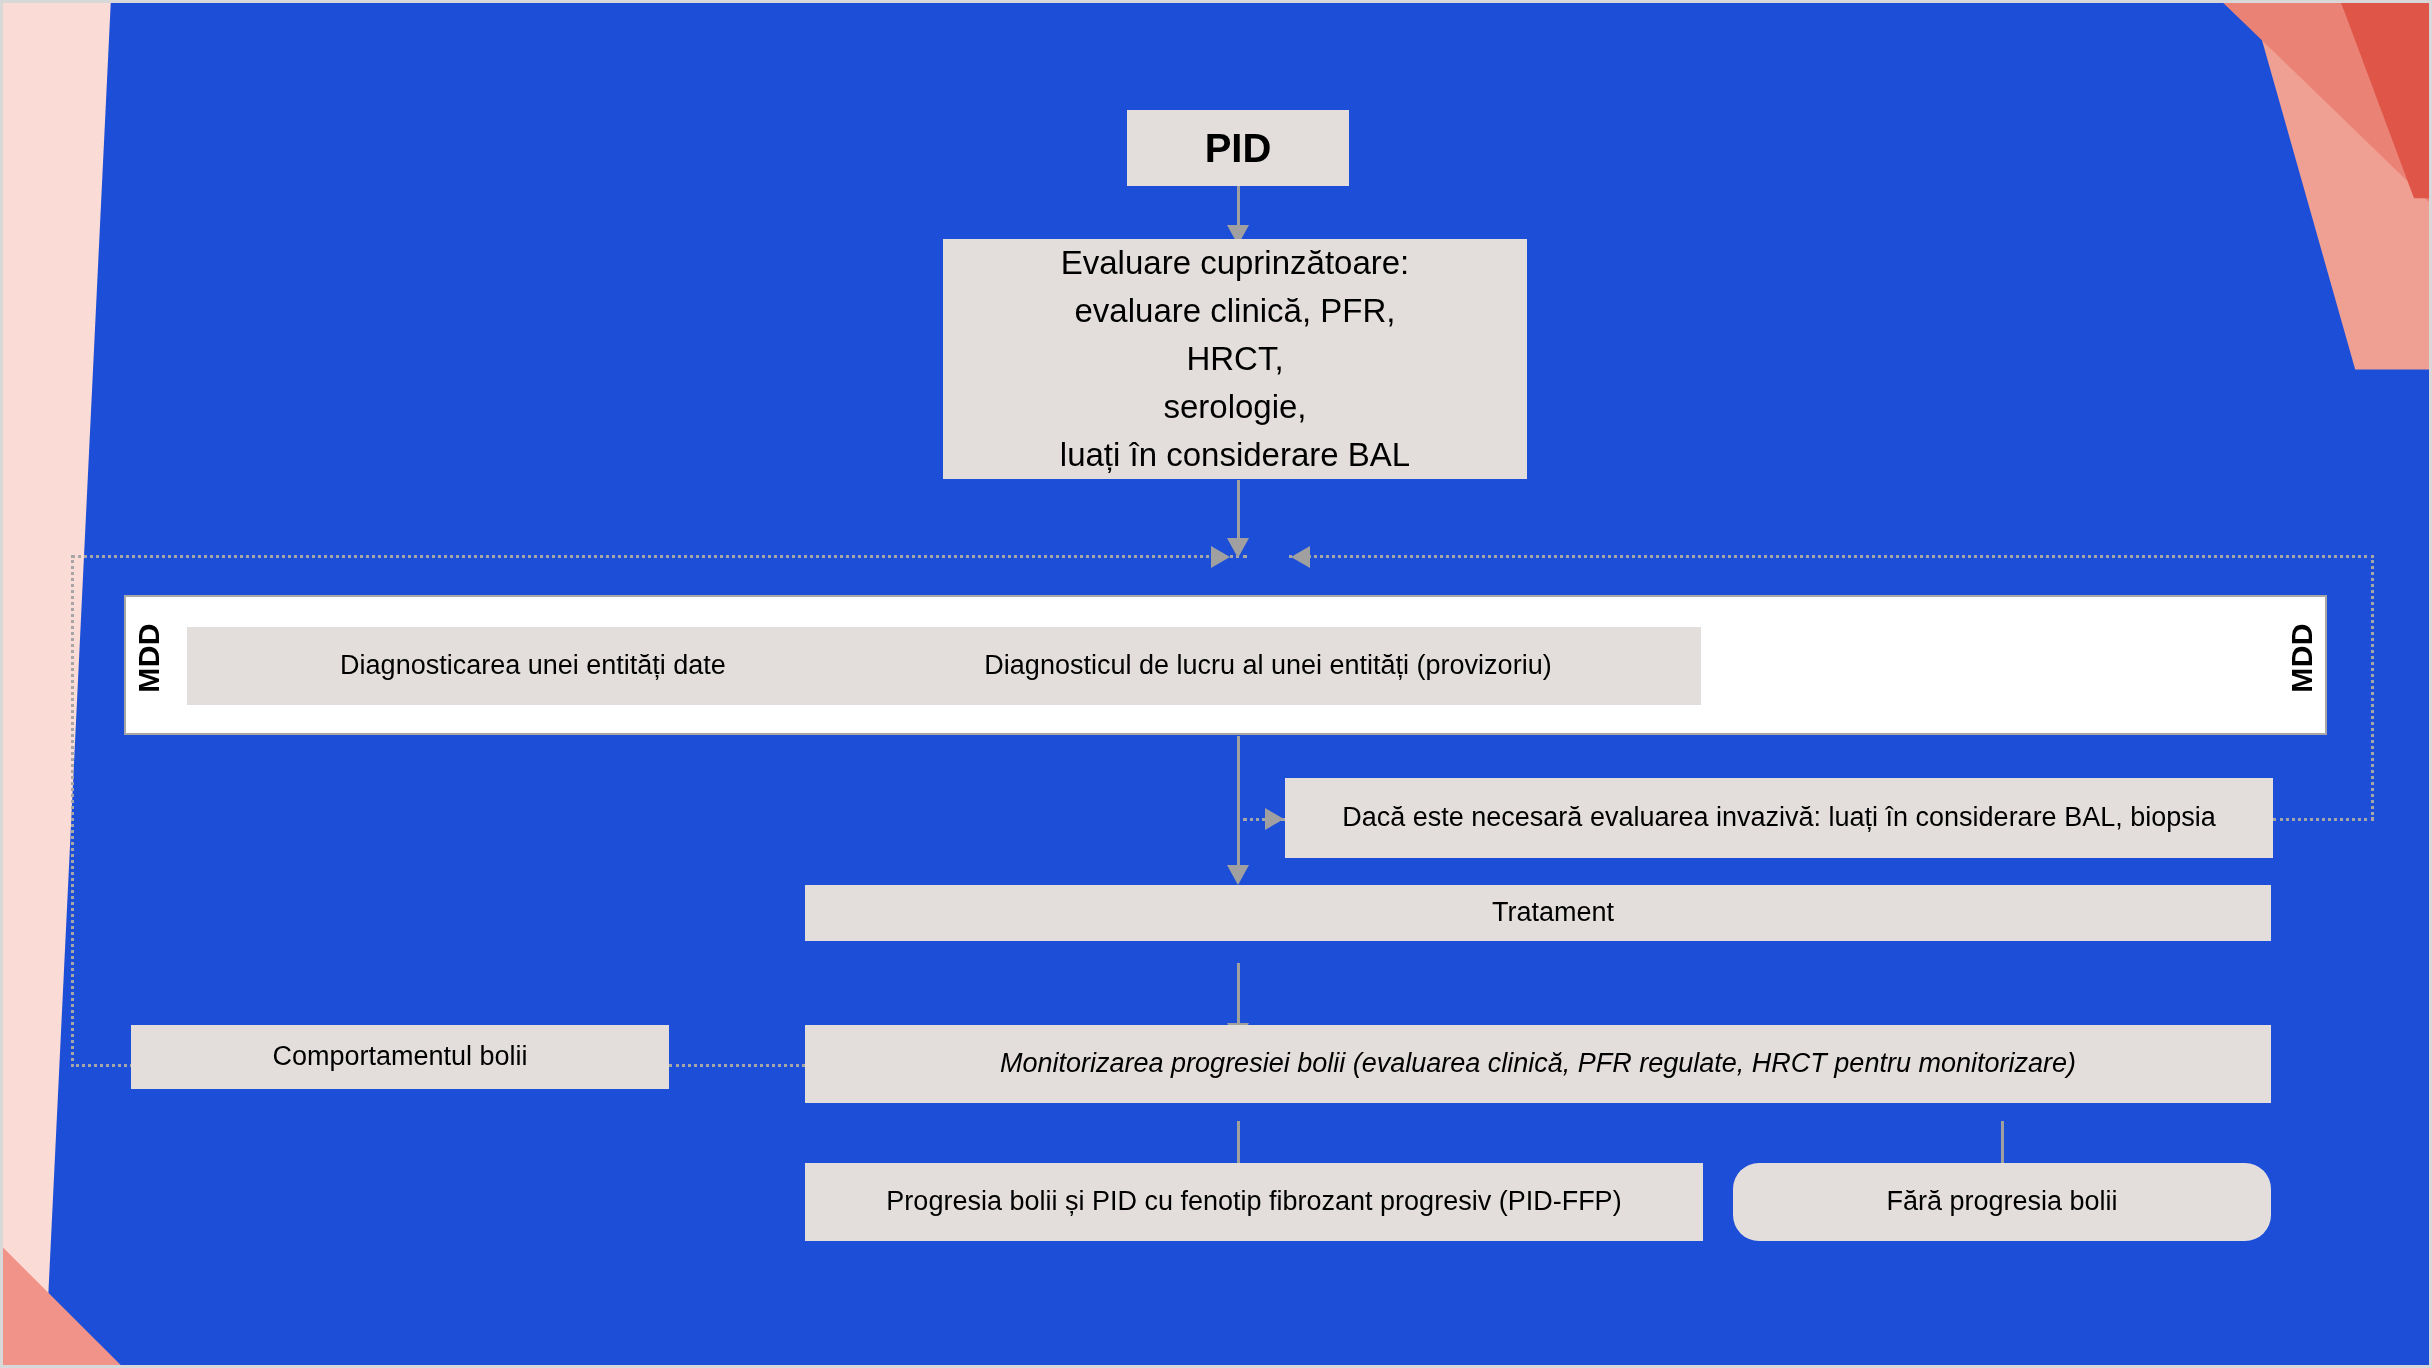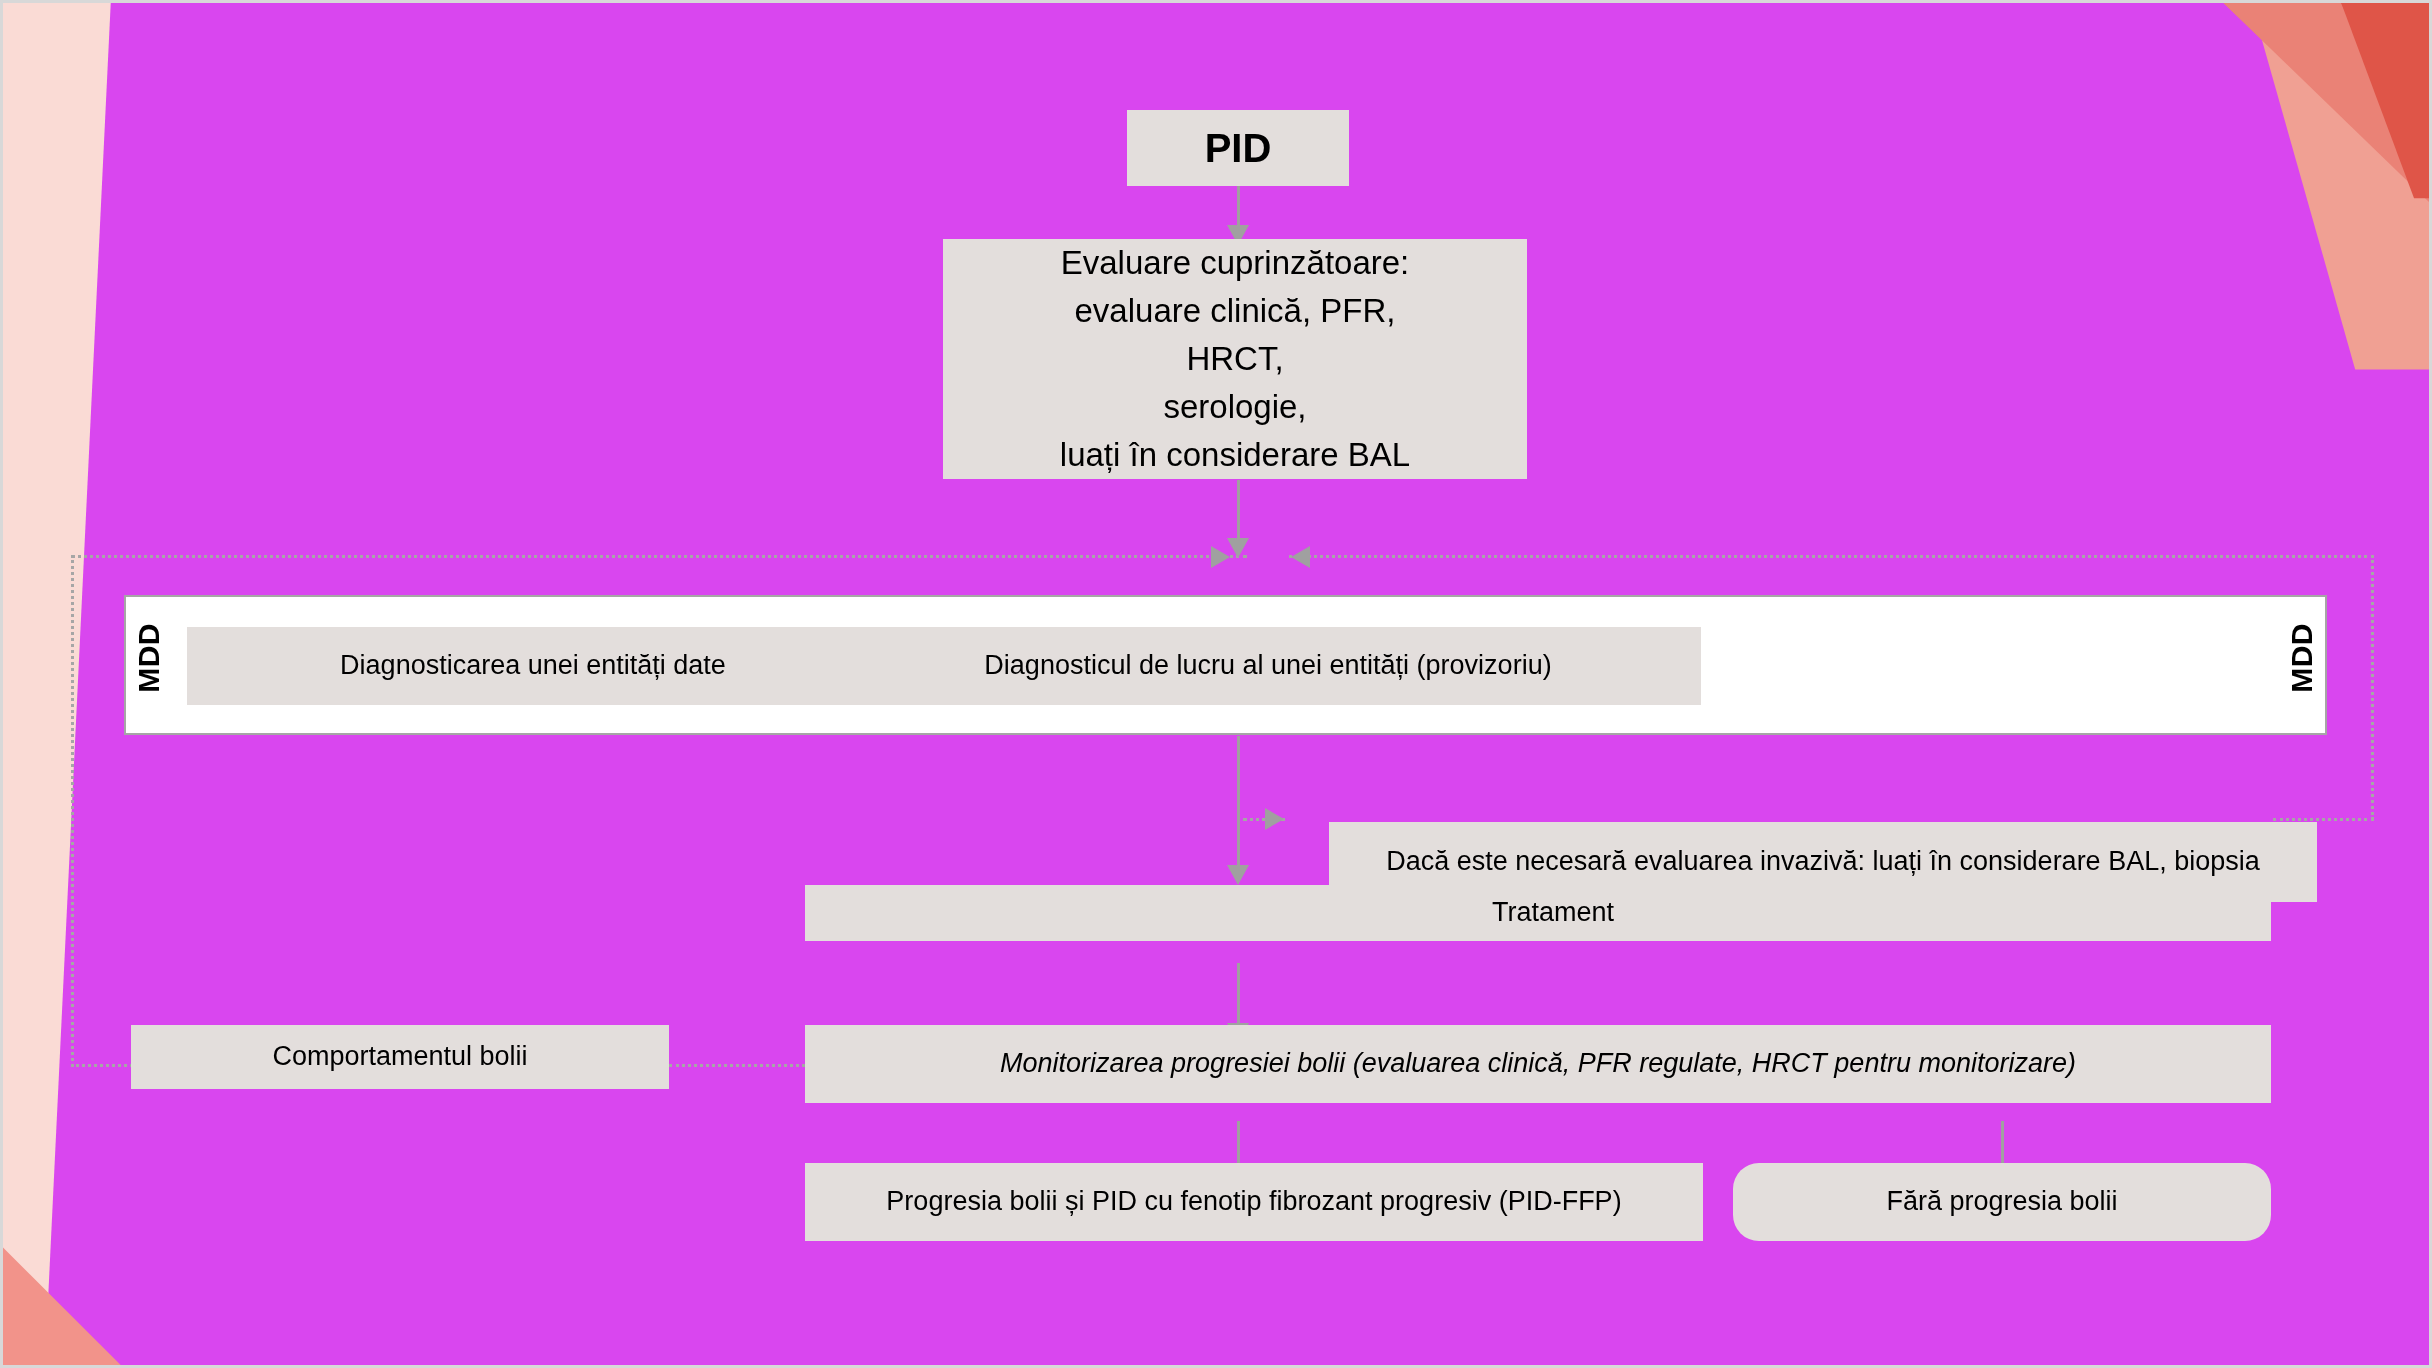--- a/index.html
+++ b/index.html
@@ -8,21 +8,21 @@
     background: #ffffff;
   }
   body {
     font-family: "Liberation Sans", sans-serif;
   }
 
   #slide {
     position: relative;
     width: 2432px;
     height: 1368px;
-    background: #d946ef;
+    background: #1d4ed8;
     overflow: hidden;
     box-sizing: border-box;
     border: 3px solid #d8d8d8;
   }
 
   
   #decor {
     position: absolute;
     inset: 0;
     width: 100%;
@@ -187,21 +187,21 @@
 luați în considerare BAL</div>
 
   <div id="mdd-panel">
     <div class="mdd-label" style="left:8px; top:26px;">MDD</div>
     <div class="mdd-label" style="right:8px; top:26px;">MDD</div>
 
     <div class="box" style="left:61px; top:30px; width:692px; height:78px;">Diagnosticarea unei entități date</div>
     <div class="box" style="left:680px; top:30px; width:866px; height:78px;margin-left:29px;">Diagnosticul de lucru al unei entități (provizoriu)</div>
   </div>
 
-  <div class="box" style="left:1282px; top:819px; width:988px; height:80px;margin-left:44px;">Dacă este necesară evaluarea invazivă: luați în considerare BAL, biopsia</div>
+  <div class="box" style="left:1282px; top:775px; width:988px; height:80px;">Dacă este necesară evaluarea invazivă: luați în considerare BAL, biopsia</div>
 
   <div class="box" style="left:802px; top:882px; width:1466px; height:56px;padding-left:40px;">Tratament</div>
 
   <div class="box" style="left:128px; top:1022px; width:538px; height:64px;">Comportamentul bolii</div>
 
   <div class="box" style="left:802px; top:1022px; width:1466px; height:78px;font-style:italic;">Monitorizarea progresiei bolii (evaluarea clinică, PFR regulate, HRCT pentru monitorizare)</div>
 
   <div class="box" style="left:802px; top:1160px; width:898px; height:78px;">Progresia bolii și PID cu fenotip fibrozant progresiv (PID-FFP)</div>
 
   <div class="box" style="left:1730px; top:1160px; width:538px; height:78px;border-radius:26px;">Fără progresia bolii</div>

